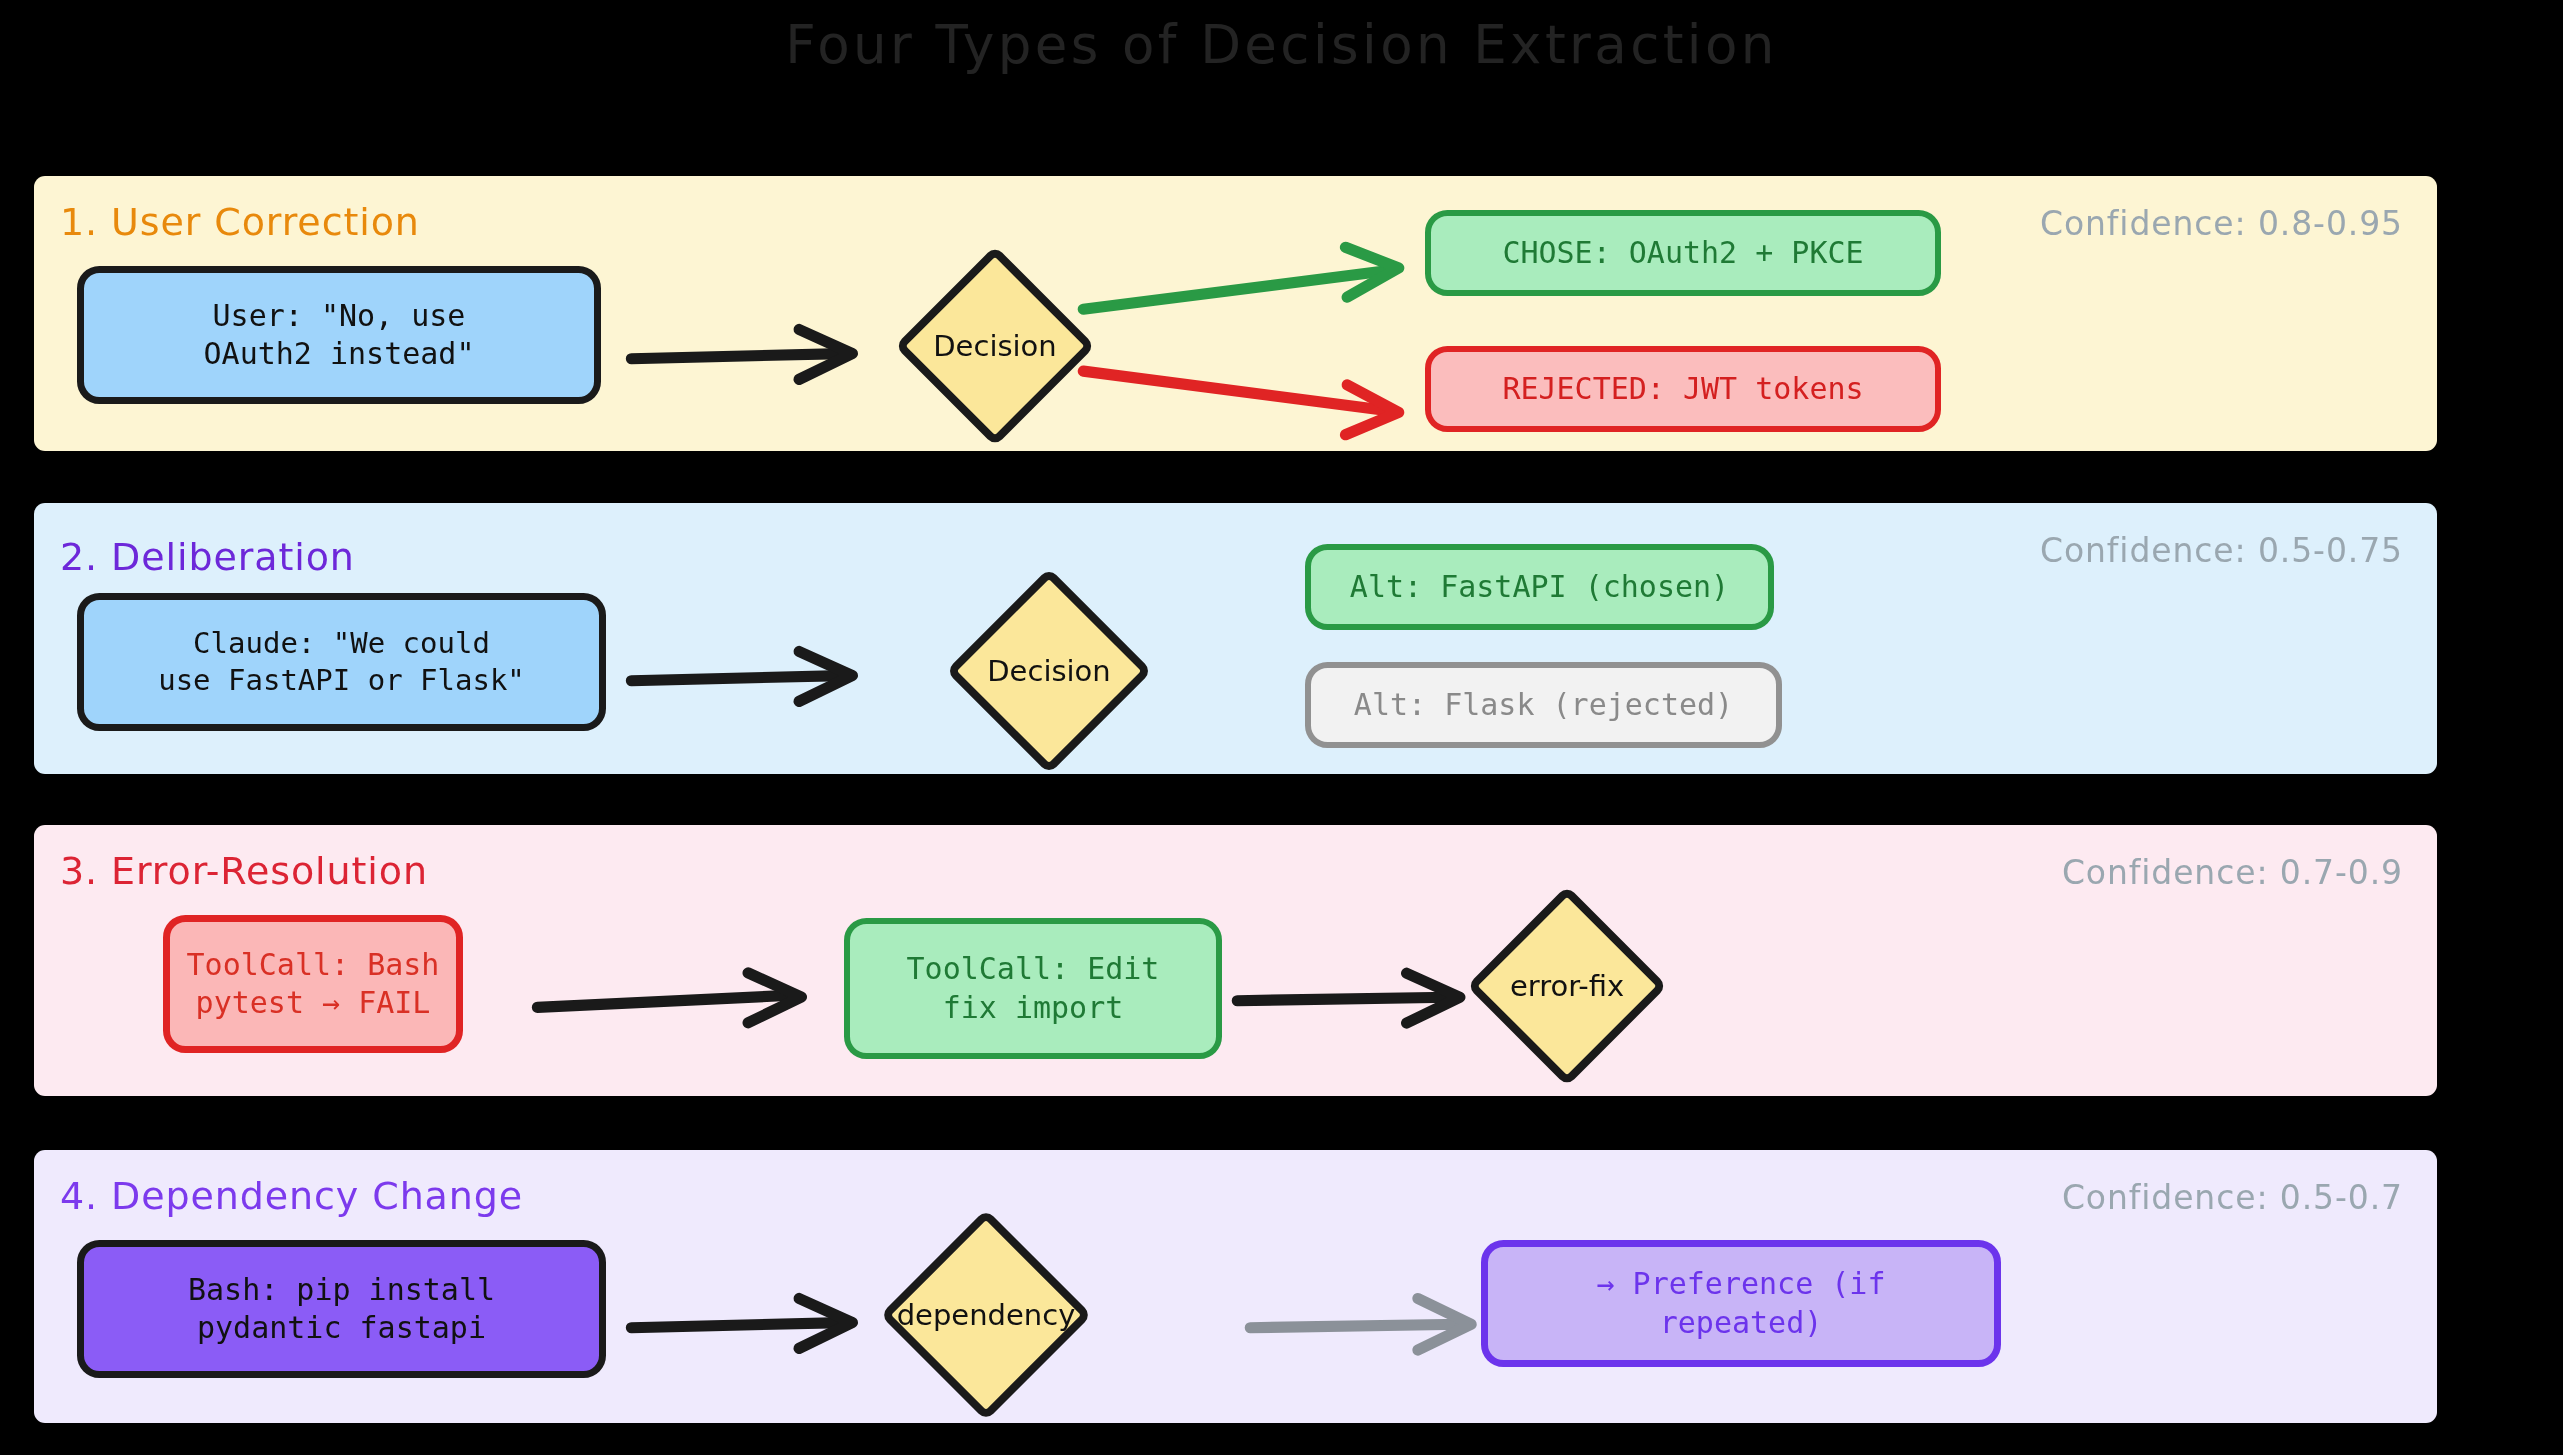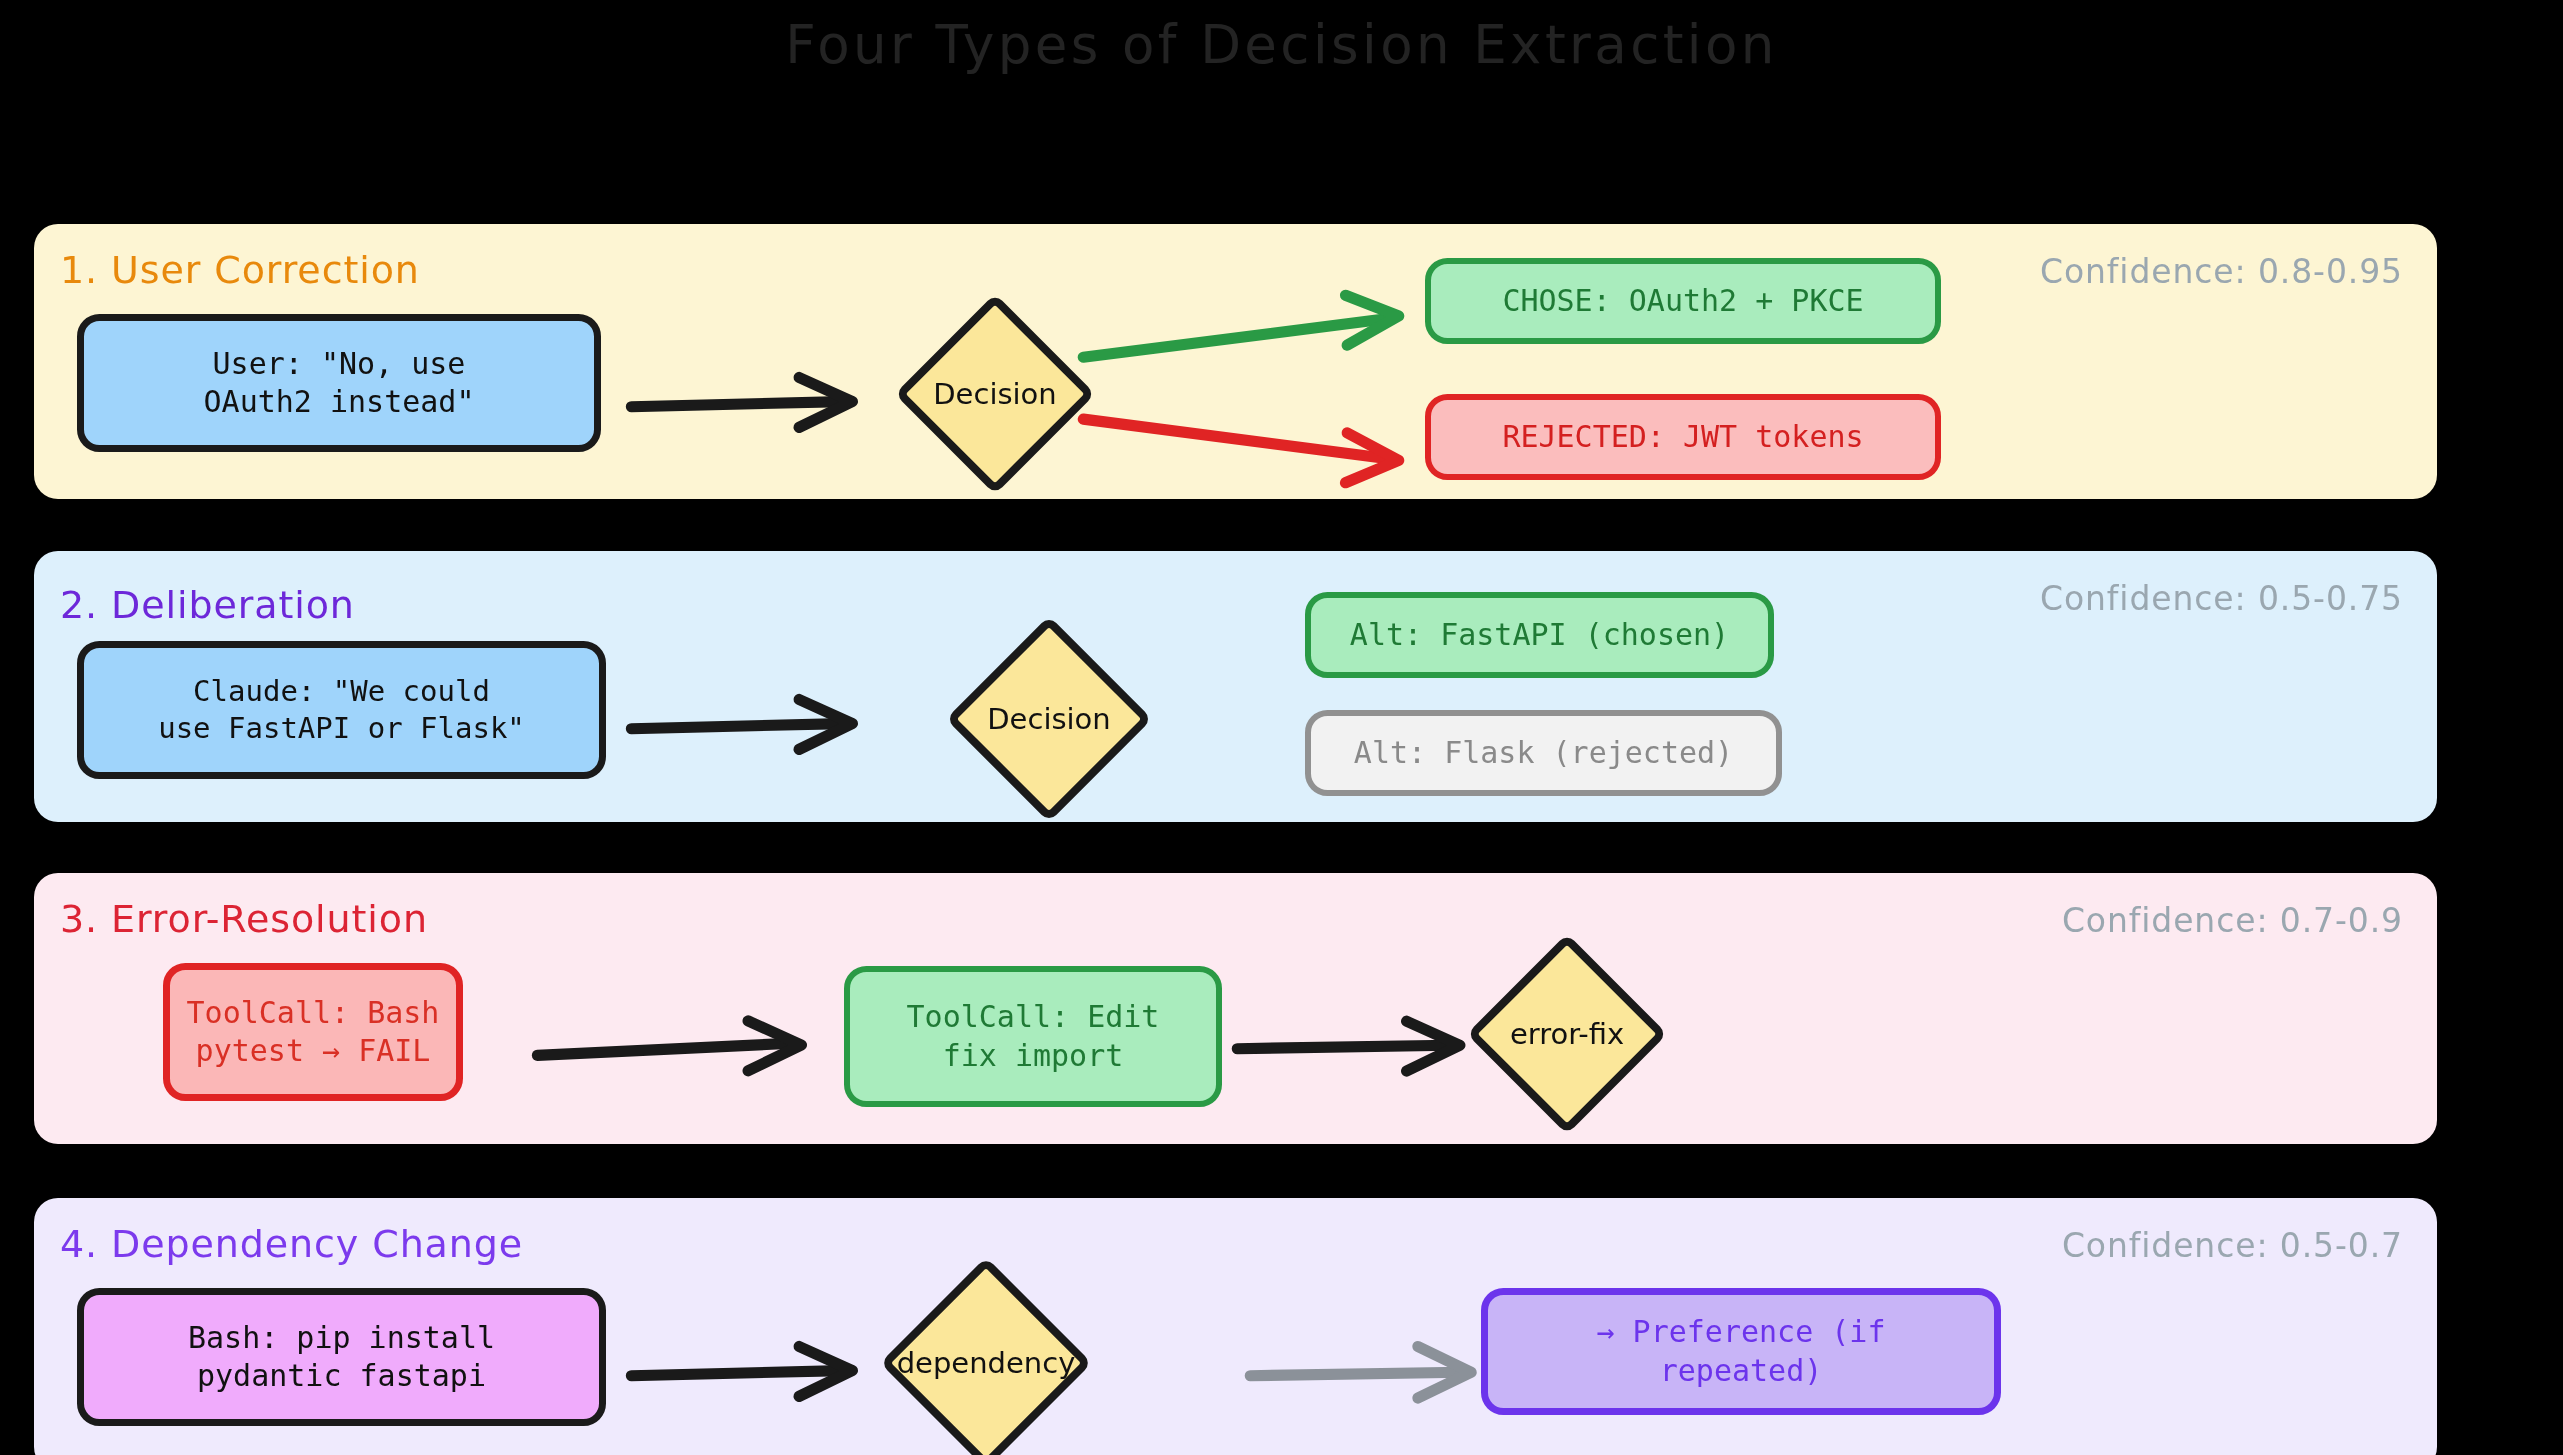--- a/index.html
+++ b/index.html
@@ -14,23 +14,22 @@
     position:absolute;left:0;top:13.8px;width:2563px;
     text-align:center;
     font-family:"DejaVu Sans", sans-serif;
     font-size:53px;letter-spacing:3.4px;
     color:#232323;
     font-weight:400;
   }
   
   .panel{
     position:absolute;
-    border-radius:24px;
+    border-radius:11px;
     box-sizing:border-box;
-    margin-top:48px;
   }
   .panel-title{
     position:absolute;
     font-size:38px;
     letter-spacing:0.9px;
     font-family:"DejaVu Sans", sans-serif;
     white-space:nowrap;
   }
   .confidence{
     position:absolute;
@@ -51,21 +50,21 @@
     line-height:1.28;
     border-radius:22.4px;
     white-space:pre;
     padding:3.4px 8.6px;
   }
   .n-blue{background:#9fd4fb;border:7.7px solid #1a1a1a;color:#111;}
   .n-green{background:#a9ecbd;border:6px solid #2a9a45;color:#1f7a35;}
   .n-red{background:#fbbdbd;border:6px solid #e02424;color:#d42020;}
   .n-redfill{background:#fbb7b7;border:7.7px solid #e02424;color:#d93025;}
   .n-gray{background:#f2f2f2;border:6px solid #919191;color:#8a8a8a;}
-  .n-purple{background:#f0abfc;border:7.7px solid #1a1a1a;color:#111;}
+  .n-purple{background:#8b5cf6;border:7.7px solid #1a1a1a;color:#111;}
   .n-purple2{background:#c8b4f7;border:7.7px solid #6c34ec;color:#6c34ec;}
   
   .diamond{
     position:absolute;
     display:flex;align-items:center;justify-content:center;
   }
   .diamond .dshape{
     position:absolute;left:0;top:0;width:100%;height:100%;
     background:#fbe79a;
     border:8.6px solid #1a1a1a;

